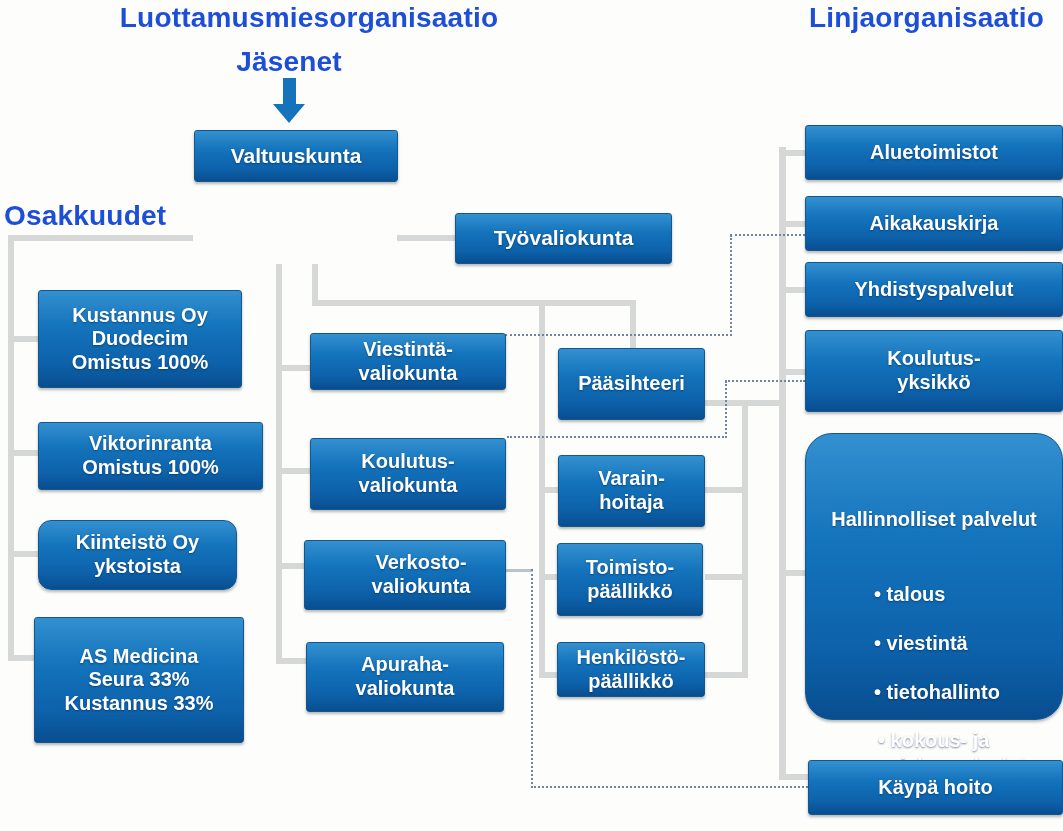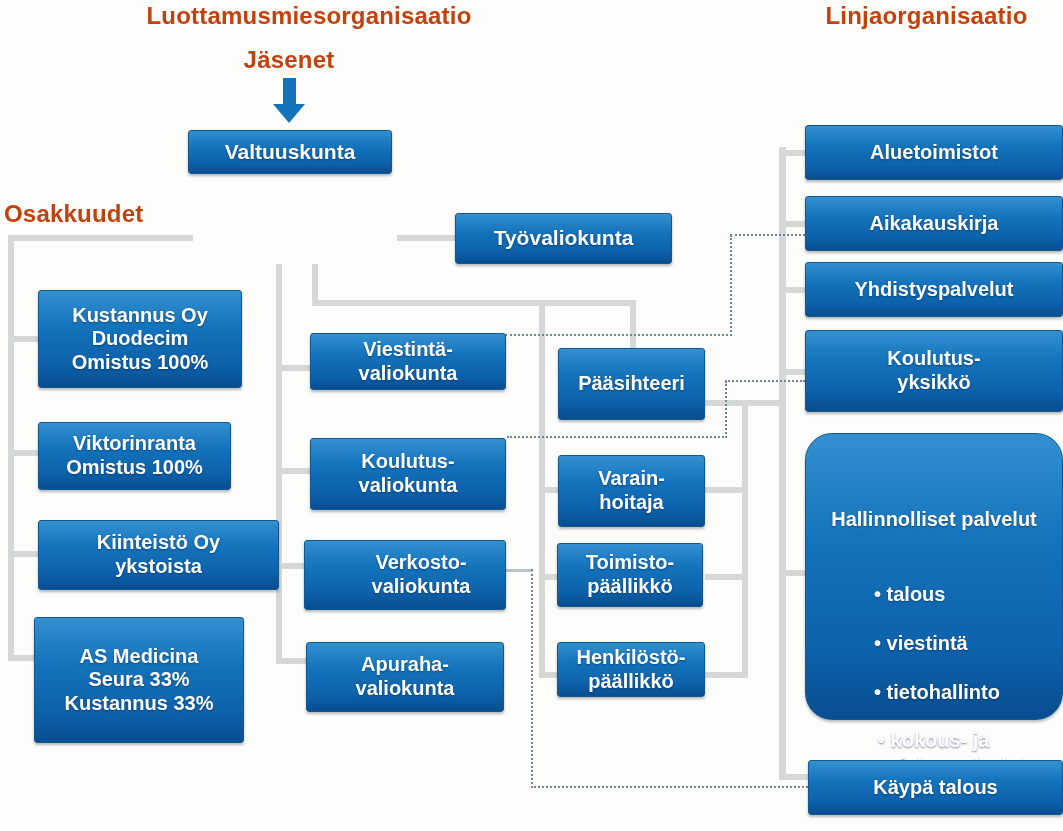--- a/index.html
+++ b/index.html
@@ -2,21 +2,21 @@
 <html><head>
 <meta charset="utf-8">
 <style>
   html,body{margin:0;padding:0;background:#ffffff;}
   #canvas{
     position:relative;width:1063px;height:831px;
     background:#fdfdfc;overflow:hidden;
     font-family:"Liberation Sans", sans-serif;
   }
   .heading{
-    position:absolute;color:#c2410c;font-weight:bold;font-size:24px;
+    position:absolute;color:#1d4ed8;font-weight:bold;font-size:28px;
     text-align:center;letter-spacing:.2px;
   }
   .node{
     position:absolute;
     background:linear-gradient(180deg,#3390d0 0%,#1373bb 38%,#0d62ab 75%,#084e90 100%);
     border:1px solid #14578f;border-radius:3px;
     color:#ffffff;font-weight:bold;font-size:20px;line-height:1.18;
     display:flex;align-items:center;justify-content:center;text-align:center;
     white-space:pre-line;
     text-shadow:0 1px 2px rgba(0,30,70,.5);
@@ -94,47 +94,47 @@
   <div class="dh" style="left:730px;top:234px;width:75px;"></div>
 
   <div class="dh" style="left:507px;top:436px;width:220px;"></div>
   <div class="dv" style="left:725px;top:381px;height:57px;"></div>
   <div class="dh" style="left:725px;top:380px;width:80px;"></div>
 
   <div class="thin" style="left:505px;top:569px;width:28px;height:3px;"></div>
   <div class="dv" style="left:531px;top:569px;height:219px;"></div>
   <div class="dh" style="left:531px;top:786px;width:277px;"></div>
 
-  <div class="node" style="left:188px;top:130px;width:204px;height:44px;font-size:21px;">Valtuuskunta</div>
+  <div class="node" style="left:194px;top:130px;width:204px;height:52px;font-size:21px;">Valtuuskunta</div>
   <div class="node" style="left:455px;top:213px;width:217px;height:51px;font-size:21px;">Työvaliokunta</div>
 
   <div class="node" style="left:38px;top:290px;width:204px;height:98px;">Kustannus Oy
 Duodecim
 Omistus 100%</div>
-  <div class="node" style="left:38px;top:422px;width:193px;height:68px;">Viktorinranta
+  <div class="node" style="left:38px;top:422px;width:225px;height:68px;">Viktorinranta
 Omistus 100%</div>
-  <div class="node" style="left:38px;top:520px;width:241px;height:70px;">Kiinteistö Oy
+  <div class="node" style="left:38px;top:520px;width:199px;height:70px;border-radius:13px;">Kiinteistö Oy
 ykstoista</div>
   <div class="node" style="left:34px;top:617px;width:210px;height:126px;">AS Medicina
 Seura 33%
 Kustannus 33%</div>
 
   <div class="node" style="left:310px;top:333px;width:196px;height:57px;">Viestintä-
 valiokunta</div>
   <div class="node" style="left:310px;top:438px;width:196px;height:72px;">Koulutus-
 valiokunta</div>
   <div class="node" style="left:304px;top:540px;width:202px;height:70px;padding-left:32px;">Verkosto-
 valiokunta</div>
   <div class="node" style="left:306px;top:642px;width:198px;height:70px;">Apuraha-
 valiokunta</div>
 
   <div class="node" style="left:558px;top:348px;width:147px;height:72px;">Pääsihteeri</div>
   <div class="node" style="left:558px;top:455px;width:147px;height:72px;">Varain-
 hoitaja</div>
-  <div class="node" style="left:557px;top:543px;width:146px;height:64px;">Toimisto-
+  <div class="node" style="left:557px;top:543px;width:146px;height:73px;">Toimisto-
 päällikkö</div>
   <div class="node" style="left:557px;top:642px;width:148px;height:55px;">Henkilöstö-
 päällikkö</div>
 
   <div class="node" style="left:805px;top:125px;width:258px;height:55px;">Aluetoimistot</div>
   <div class="node" style="left:805px;top:196px;width:258px;height:55px;">Aikakauskirja</div>
   <div class="node" style="left:805px;top:262px;width:258px;height:55px;">Yhdistyspalvelut</div>
   <div class="node" style="left:805px;top:330px;width:258px;height:82px;">Koulutus-
 yksikkö</div>
 
@@ -144,15 +144,15 @@
       <div class="big-list">
         <div class="li">• talous</div>
         <div class="li">• viestintä</div>
         <div class="li">• tietohallinto</div>
         <div class="li" style="padding-left:16px;text-indent:0;">• kokous- ja
 asiakaspalvelut</div>
       </div>
     </div>
   </div>
 
-  <div class="node" style="left:808px;top:760px;width:255px;height:55px;">Käypä talous</div>
+  <div class="node" style="left:808px;top:760px;width:255px;height:55px;">Käypä hoito</div>
 
 </div>
 
 </body></html>

